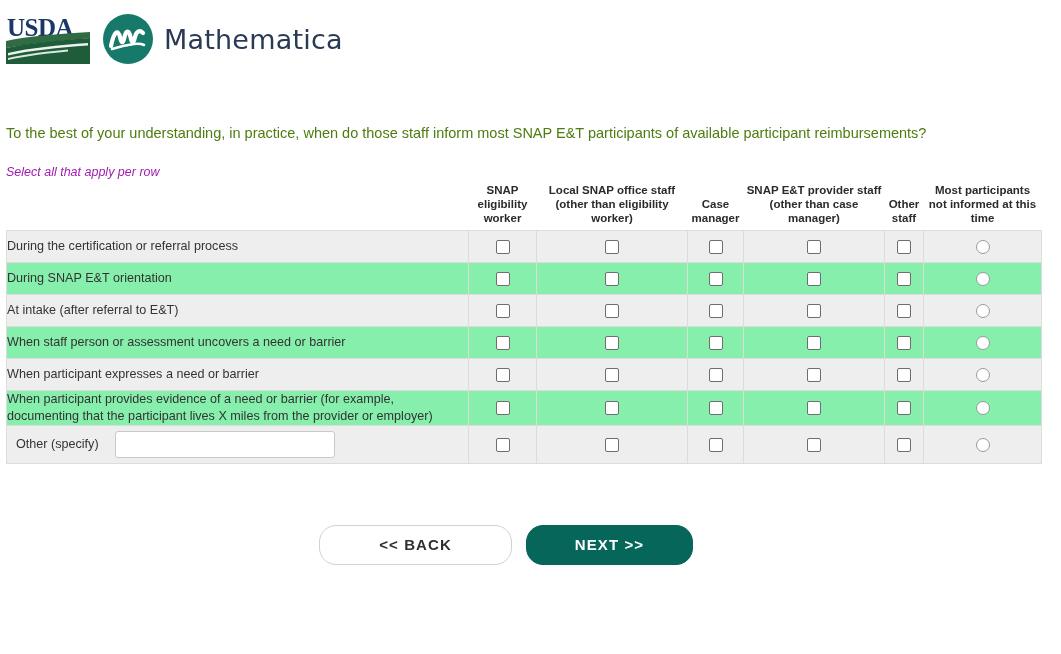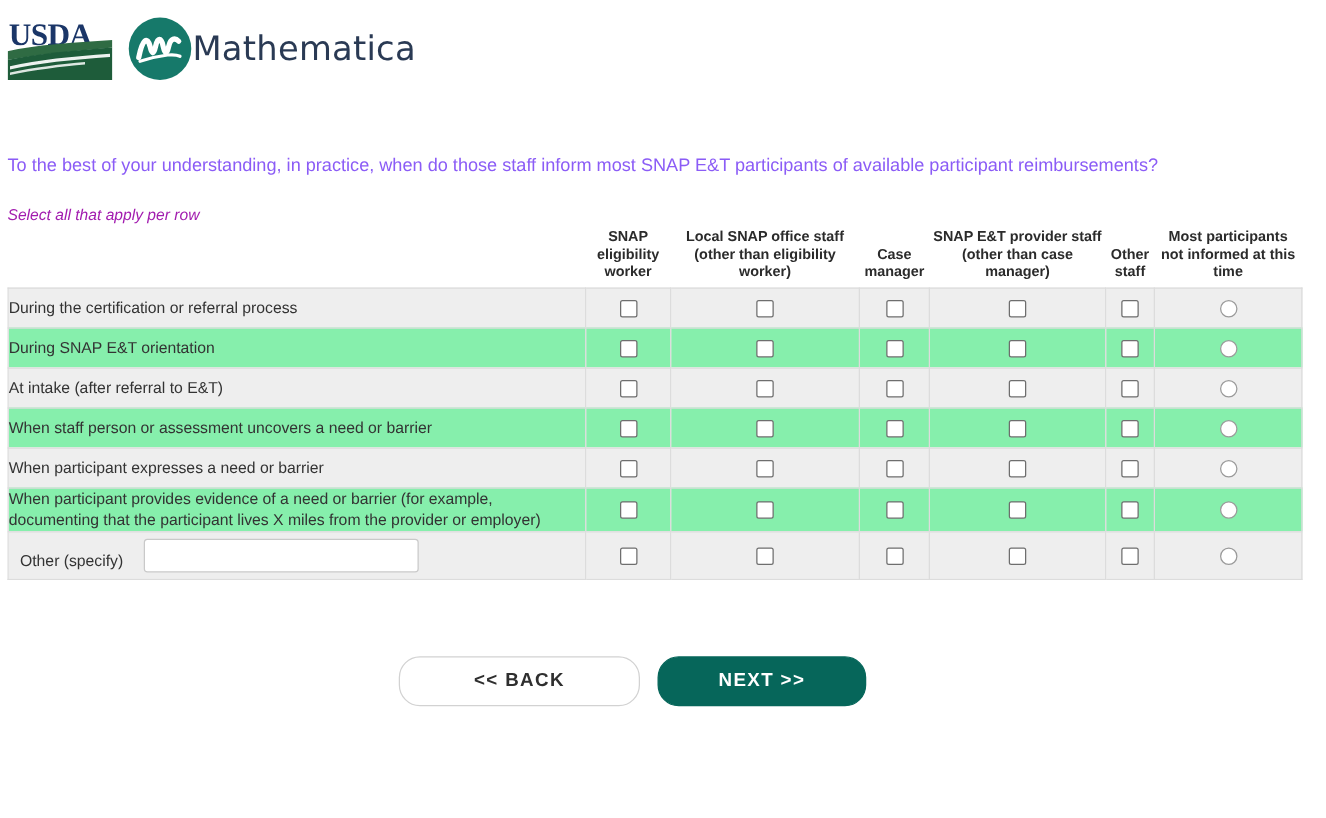--- a/index.html
+++ b/index.html
@@ -33,34 +33,35 @@
   }
   .usda-logo svg { display: block; }
   .math-mark {
     width: 52px;
     height: 52px;
     flex: 0 0 auto;
     margin-left: 12px;
   }
   .math-mark svg { display: block; }
   .math-word {
+    margin-left: 10px;
     font-size: 27px;
     letter-spacing: 0.2px;
     color: #2a3a54;
     font-family: "DejaVu Sans", sans-serif;
     font-weight: 400;
     line-height: 1;
     text-align: right;
   }
 
   
   .question {
     margin: 54px 0 0 6px;
     font-size: 14.5px;
-    color: #8b5cf6;
+    color: #4d7c0f;
     line-height: 1.3;
   }
   .subnote {
     margin: 22px 0 0 6px;
     font-size: 12.5px;
     font-style: italic;
     color: #a21caf;
   }
 
   
@@ -129,21 +130,21 @@
     height: 14px;
     border: 1px solid #9a9a9a;
     border-radius: 50%;
     background: #ffffff;
     vertical-align: middle;
     cursor: pointer;
   }
 
   .other-line {
     display: flex;
-    align-items: flex-end;
+    align-items: center;
     gap: 14px;
     padding: 5px 9px;
   }
   .other-line .otxt { font-size: 12.6px; color: #333333; white-space: nowrap; }
   .other-input {
     width: 220px;
     height: 27px;
     margin-left: 2px;
     border: 1px solid #c9c9c9;
     border-radius: 3px;

